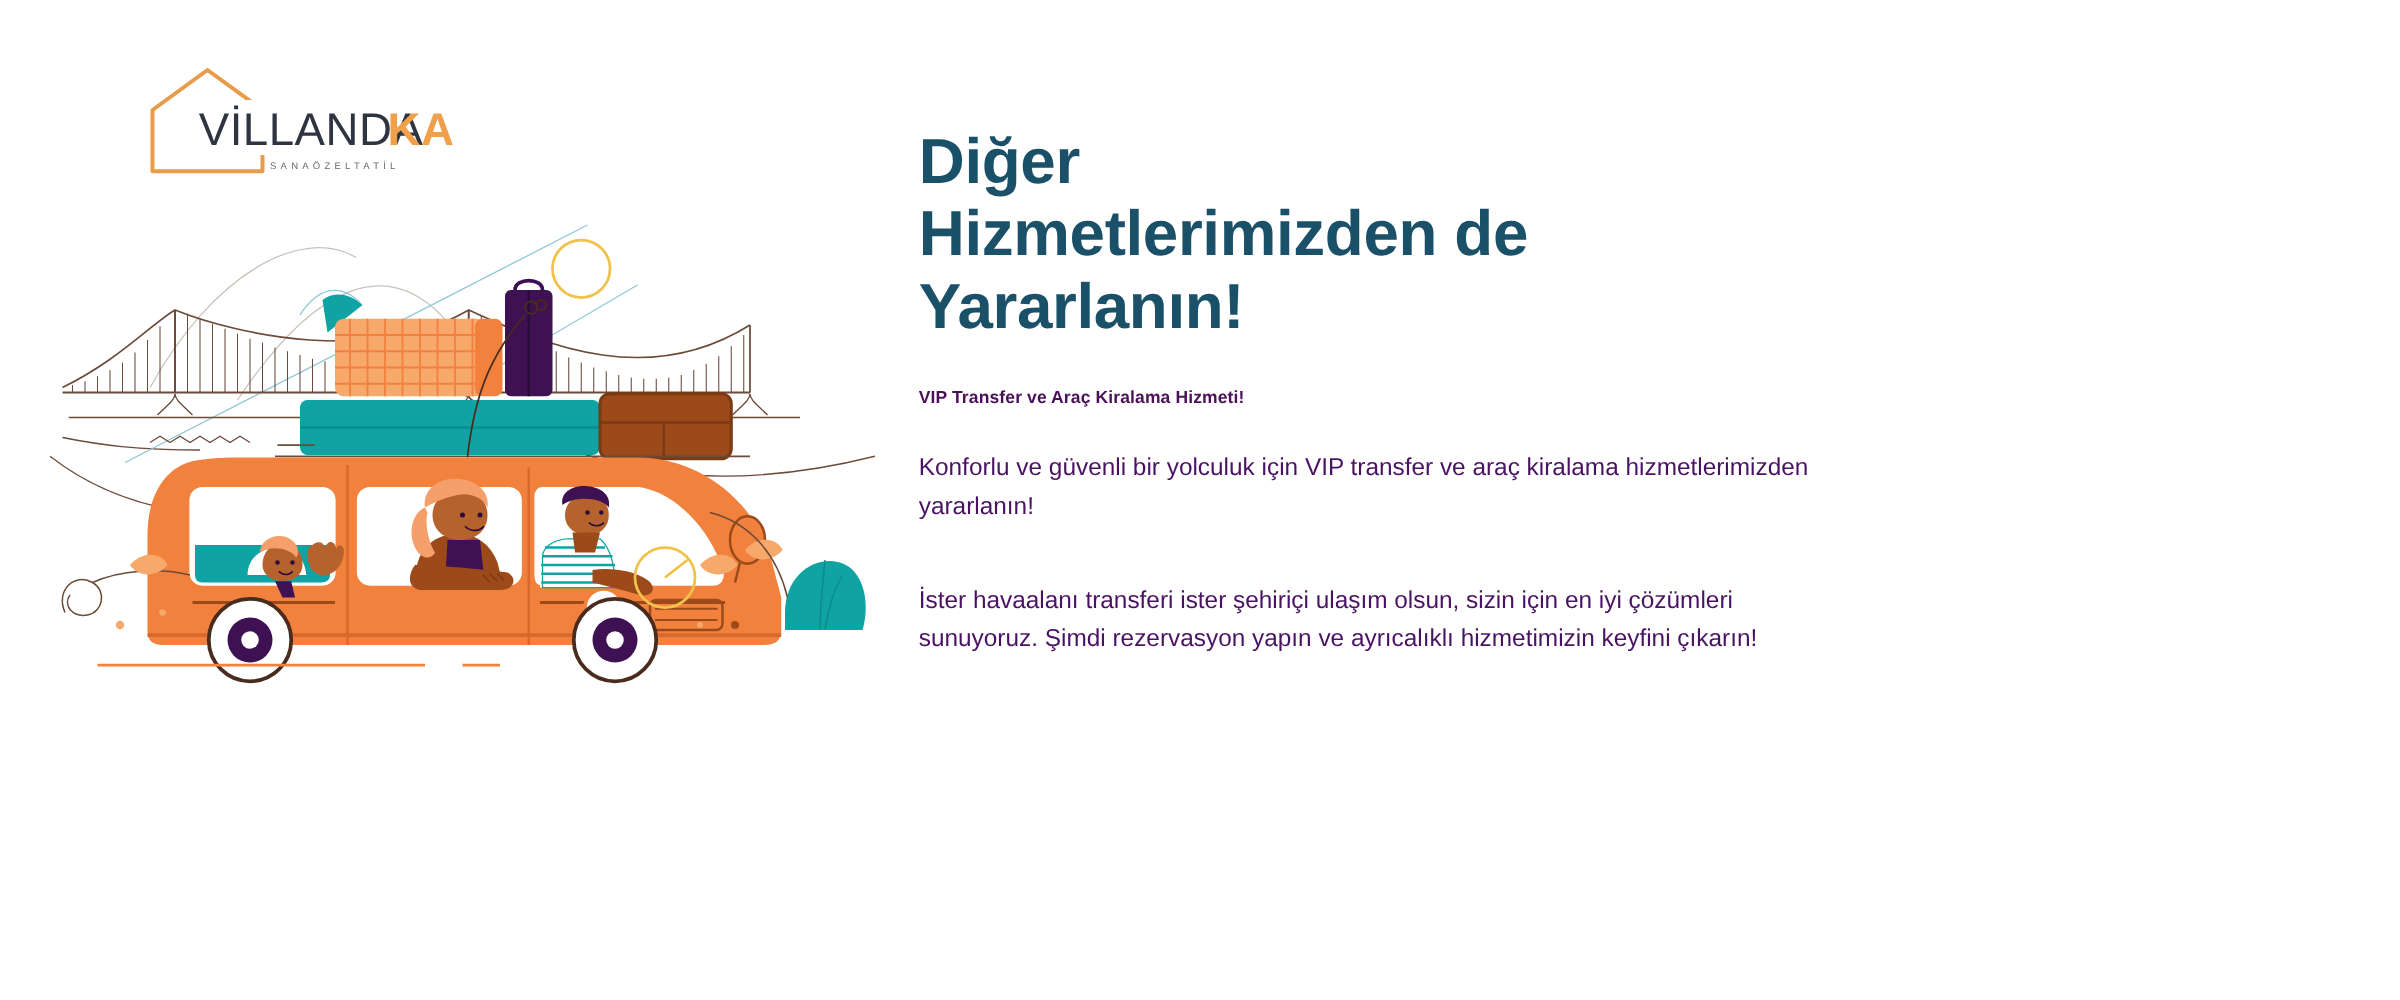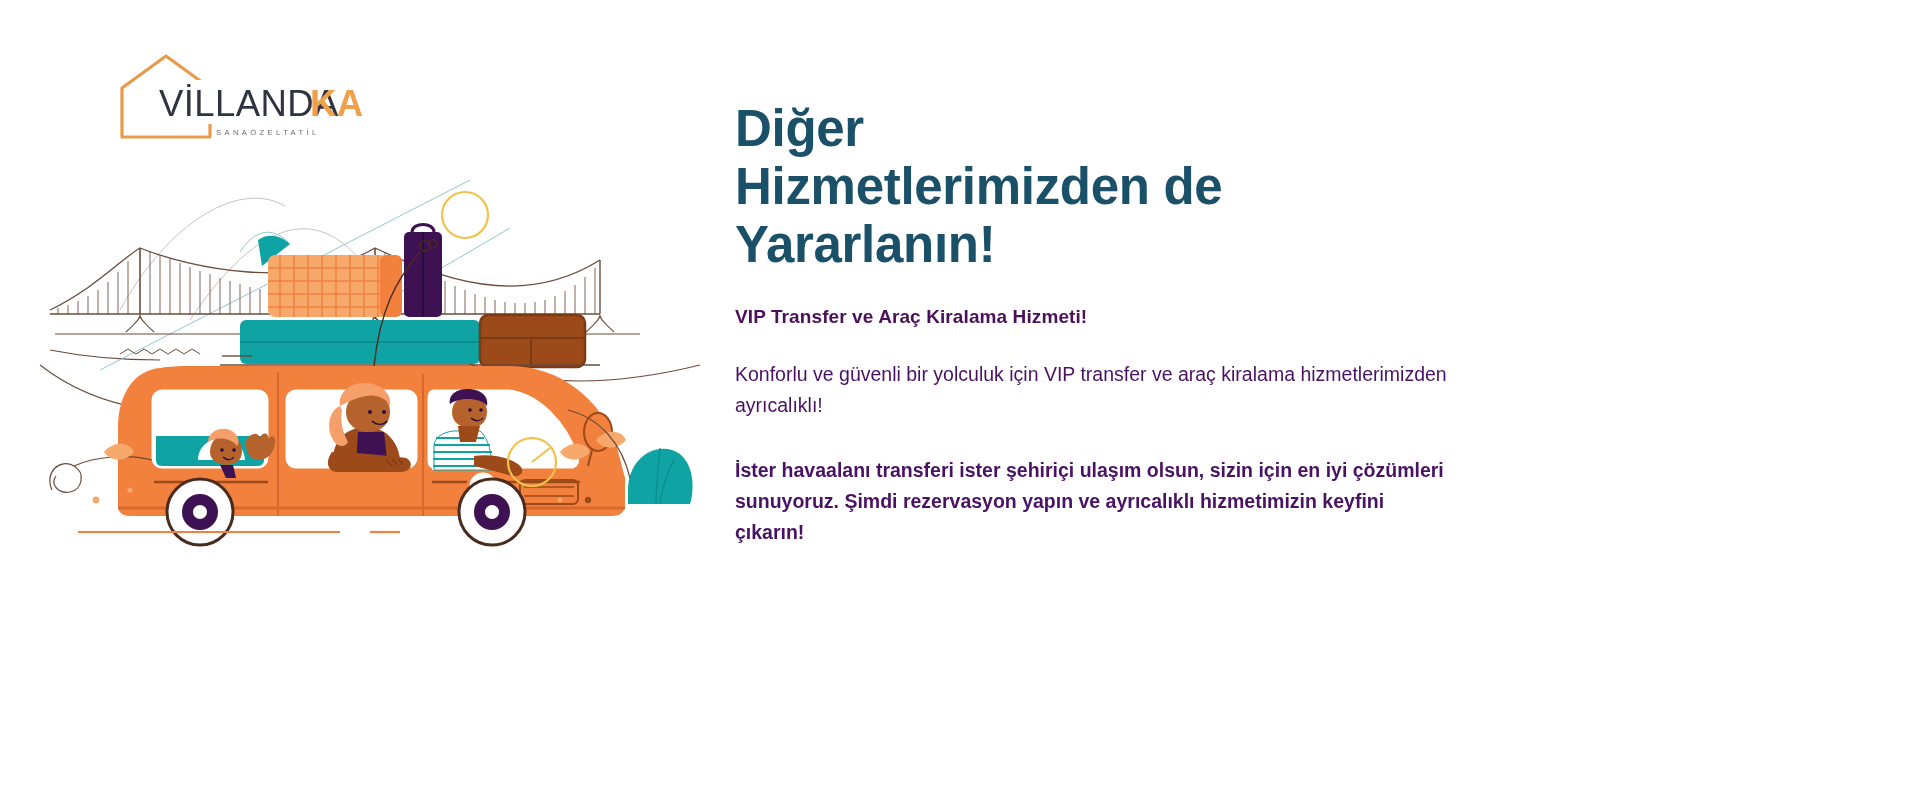--- a/index.html
+++ b/index.html
@@ -51,35 +51,35 @@
   .headline {
     font-size:51px;
     line-height:58px;
     font-weight:bold;
     color:#1b5069;
     letter-spacing:-0.3px;
     white-space:pre-line;
   }
   .subtitle {
     margin-top:31px;
-    font-size:19px;
+    font-size:14px;
     line-height:24px;
     font-weight:bold;
     color:#4a1058;
     letter-spacing:0.1px;
   }
   .body-para {
     margin-top:30px;
     font-size:19.5px;
     line-height:31px;
     font-weight:400;
     color:#4a1263;
     max-width:770px;
   }
-  .body-para.second { margin-top:34px;font-weight:bold; }
+  .body-para.second { margin-top:44px; }
 </style>
 </head>
 <body>
 
 <div class="page">
 
   <div class="left-col">
 
     <div class="brand-logo">
       <svg class="logo-svg" width="260" height="104" viewBox="0 0 260 104" xmlns="http://www.w3.org/2000/svg">
@@ -356,19 +356,19 @@
 
   <div class="right-col">
     <div class="text-block">
 
       <h1 class="headline">Diğer
 Hizmetlerimizden de
 Yararlanın!</h1>
 
       <h2 class="subtitle">VIP Transfer ve Araç Kiralama Hizmeti!</h2>
 
-      <p class="body-para">Konforlu ve güvenli bir yolculuk için VIP transfer ve araç kiralama hizmetlerimizden ayrıcalıklı!</p>
+      <p class="body-para">Konforlu ve güvenli bir yolculuk için VIP transfer ve araç kiralama hizmetlerimizden yararlanın!</p>
 
       <p class="body-para second">İster havaalanı transferi ister şehiriçi ulaşım olsun, sizin için en iyi çözümleri sunuyoruz. Şimdi rezervasyon yapın ve ayrıcalıklı hizmetimizin keyfini çıkarın!</p>
     </div>
   </div>
 
 </div>
 
 </body></html>

